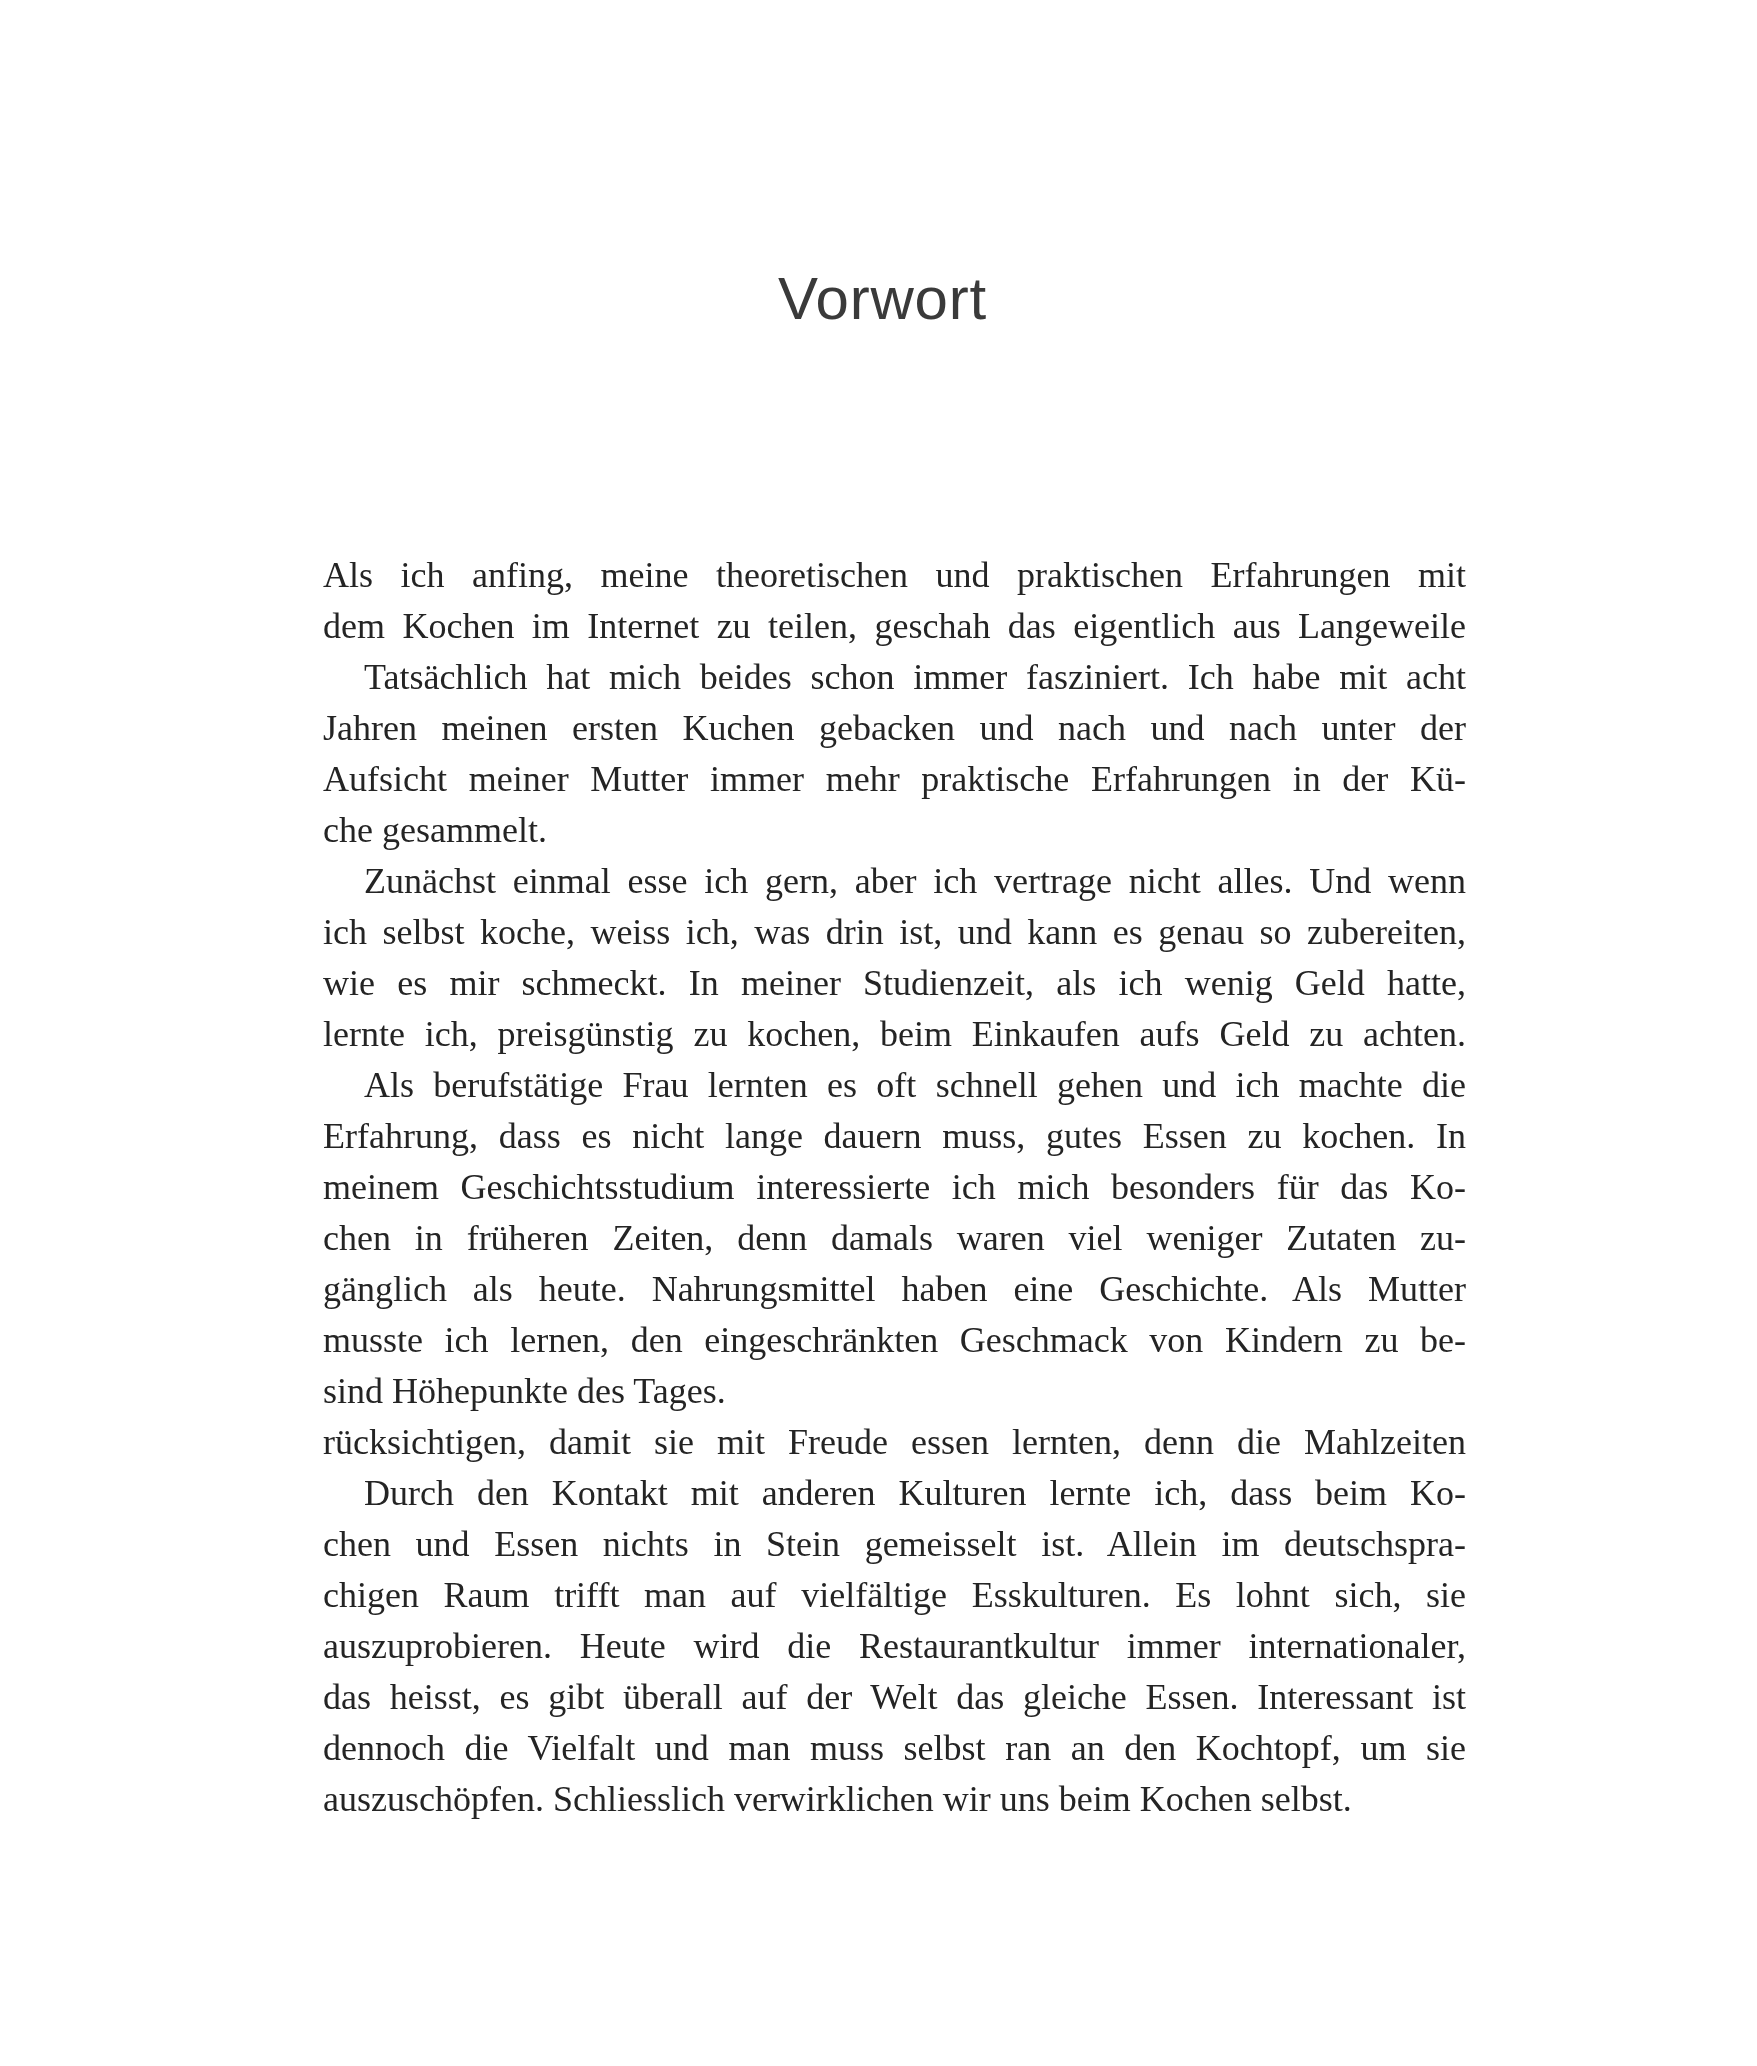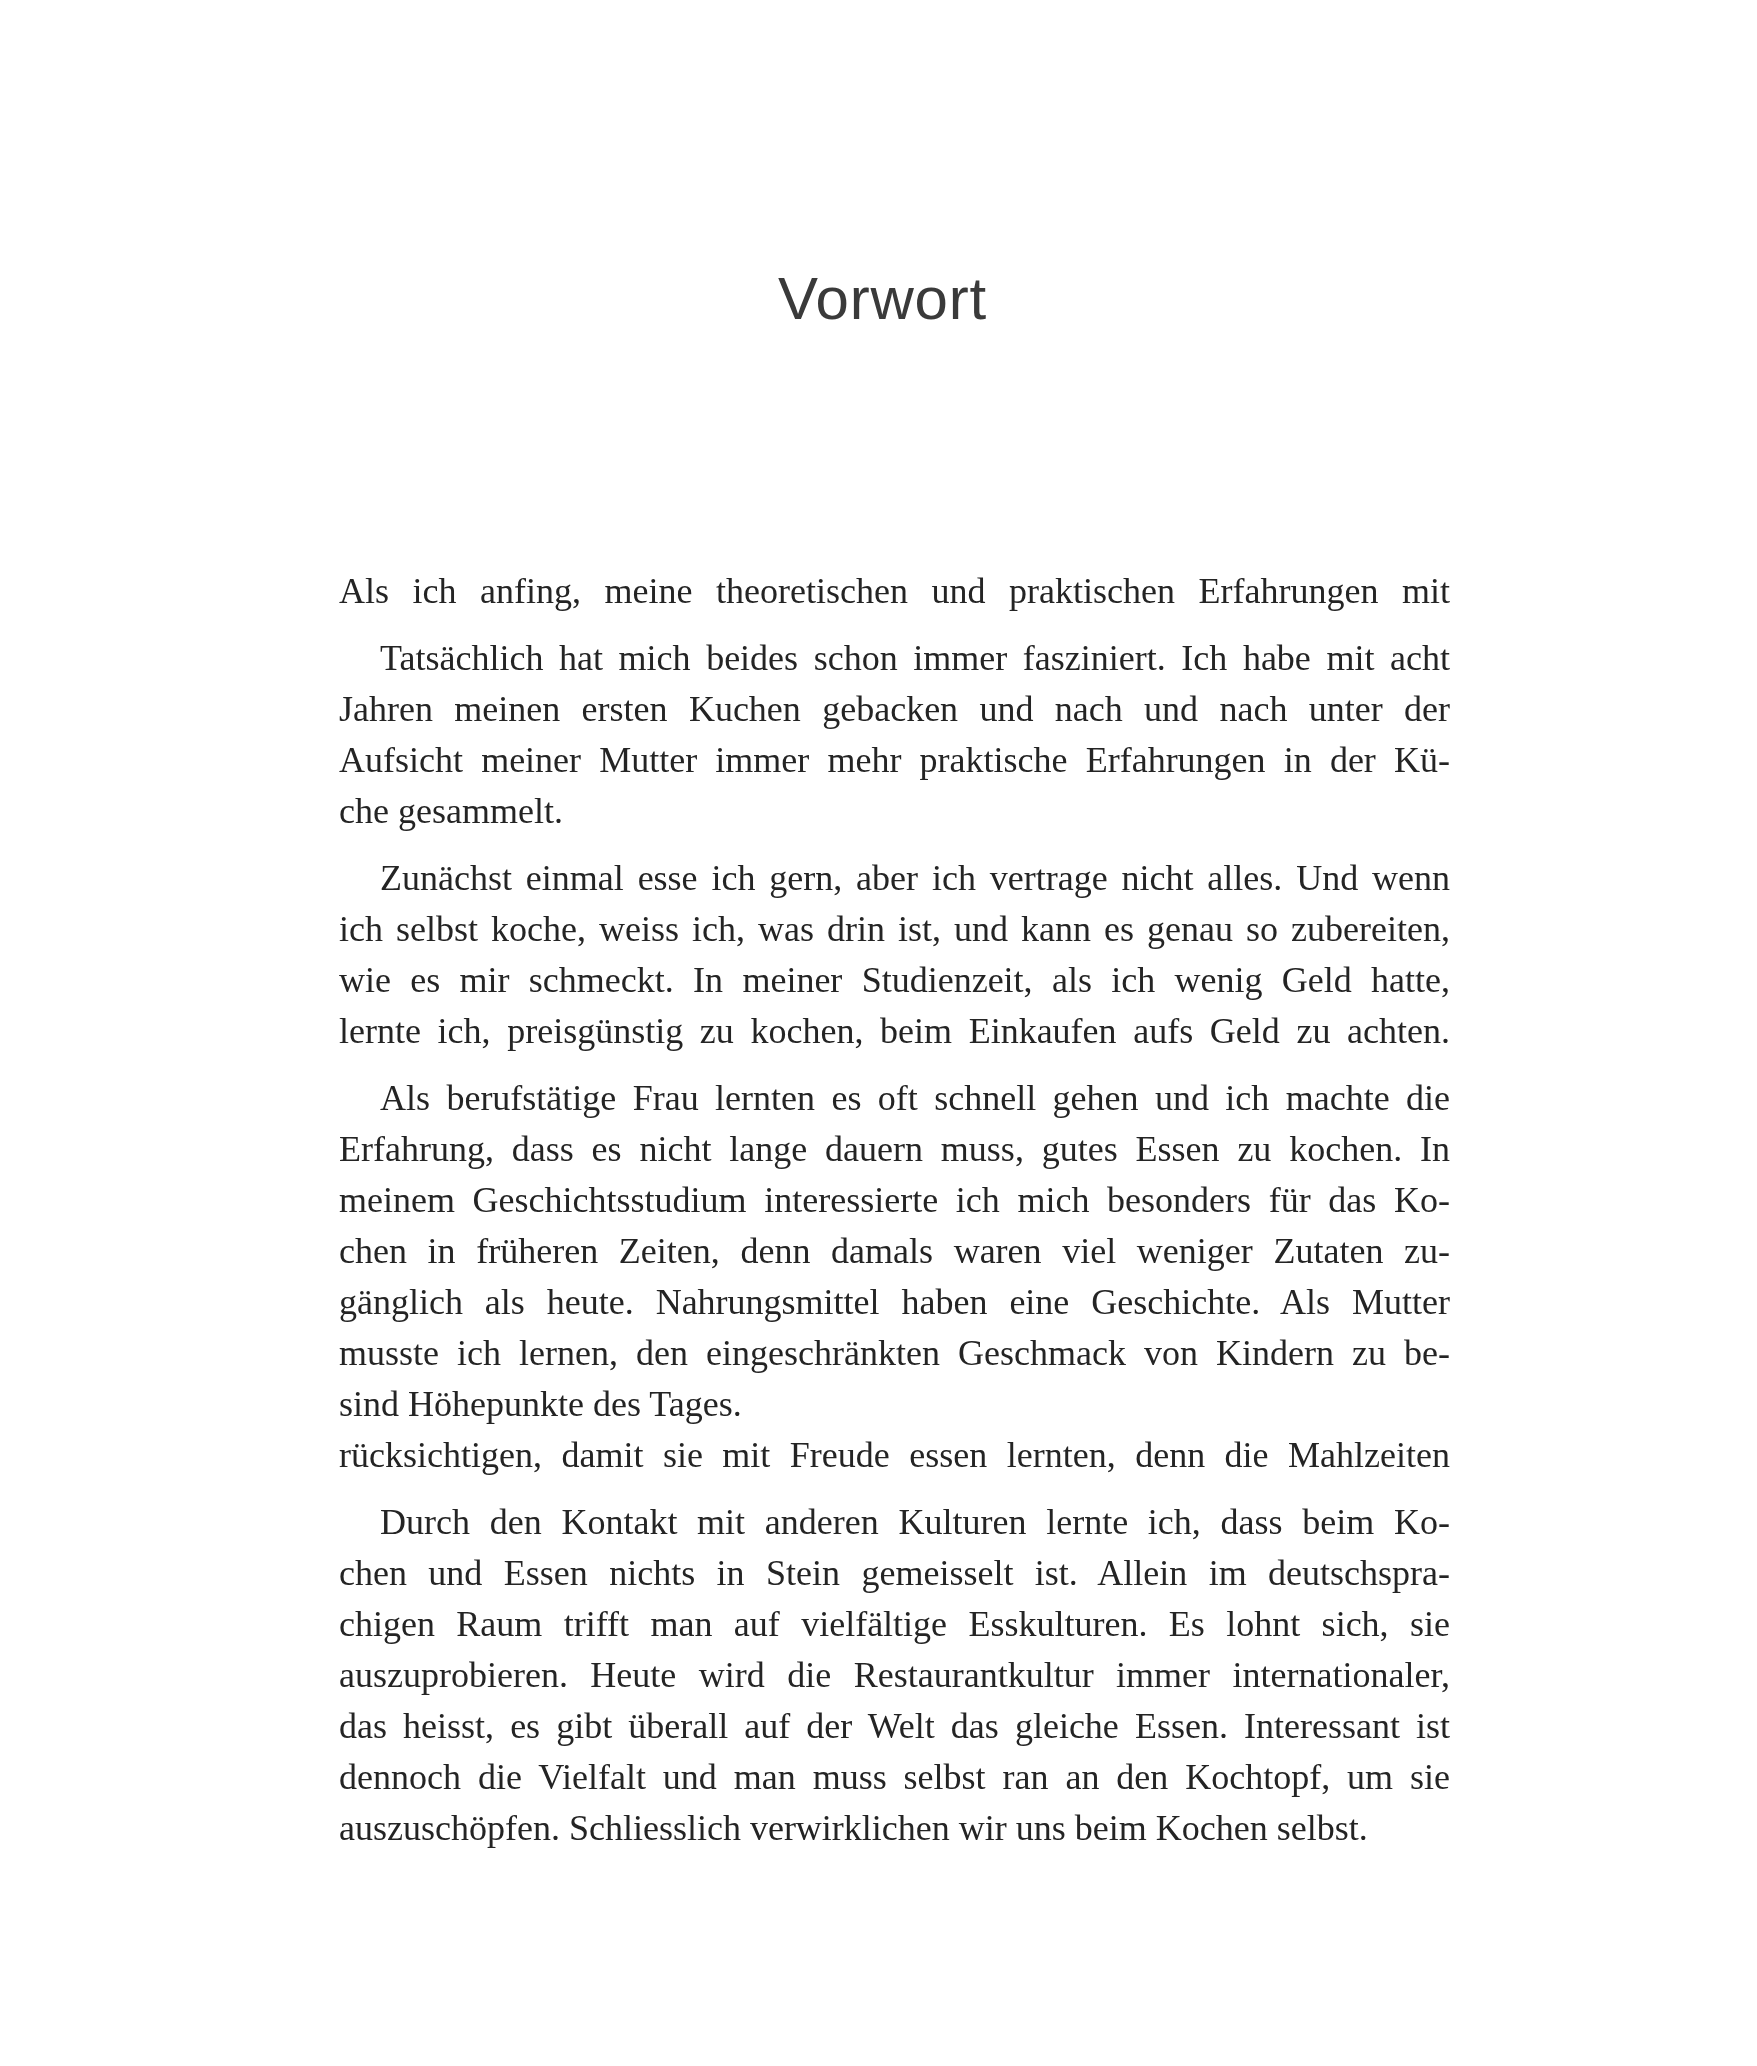--- a/index.html
+++ b/index.html
@@ -31,21 +31,21 @@
   .body-text {
     position: absolute;
     left: 323px;
     top: 550px;
     width: 1143px;
     font-size: 36px;
     line-height: 51px;
     color: #242424;
   }
   .paragraph {
-    margin: 16px;
+    margin: 0;
     padding: 0;
   }
   .line {
     text-align: justify;
     
     text-align-last: justify;
     white-space: normal;
   }
   .line.last {
     text-align-last: left;
@@ -55,20 +55,21 @@
   }
 </style>
 </head>
 <body>
 
 <div class="page">
   <h1 class="title">Vorwort</h1>
   <div class="body-text">
       <div class="paragraph">
         <div class="line">Als ich anfing, meine theoretischen und praktischen Erfahrungen mit</div>
+        <div class="line">dem Kochen im Internet zu teilen, geschah das eigentlich aus Langeweile</div>
       </div>
       <div class="paragraph">
         <div class="line first-indent">Tatsächlich hat mich beides schon immer fasziniert. Ich habe mit acht</div>
         <div class="line">Jahren meinen ersten Kuchen gebacken und nach und nach unter der</div>
         <div class="line">Aufsicht meiner Mutter immer mehr praktische Erfahrungen in der Kü-</div>
         <div class="line last">che gesammelt.</div>
       </div>
       <div class="paragraph">
         <div class="line first-indent">Zunächst einmal esse ich gern, aber ich vertrage nicht alles. Und wenn</div>
         <div class="line">ich selbst koche, weiss ich, was drin ist, und kann es genau so zubereiten,</div>

